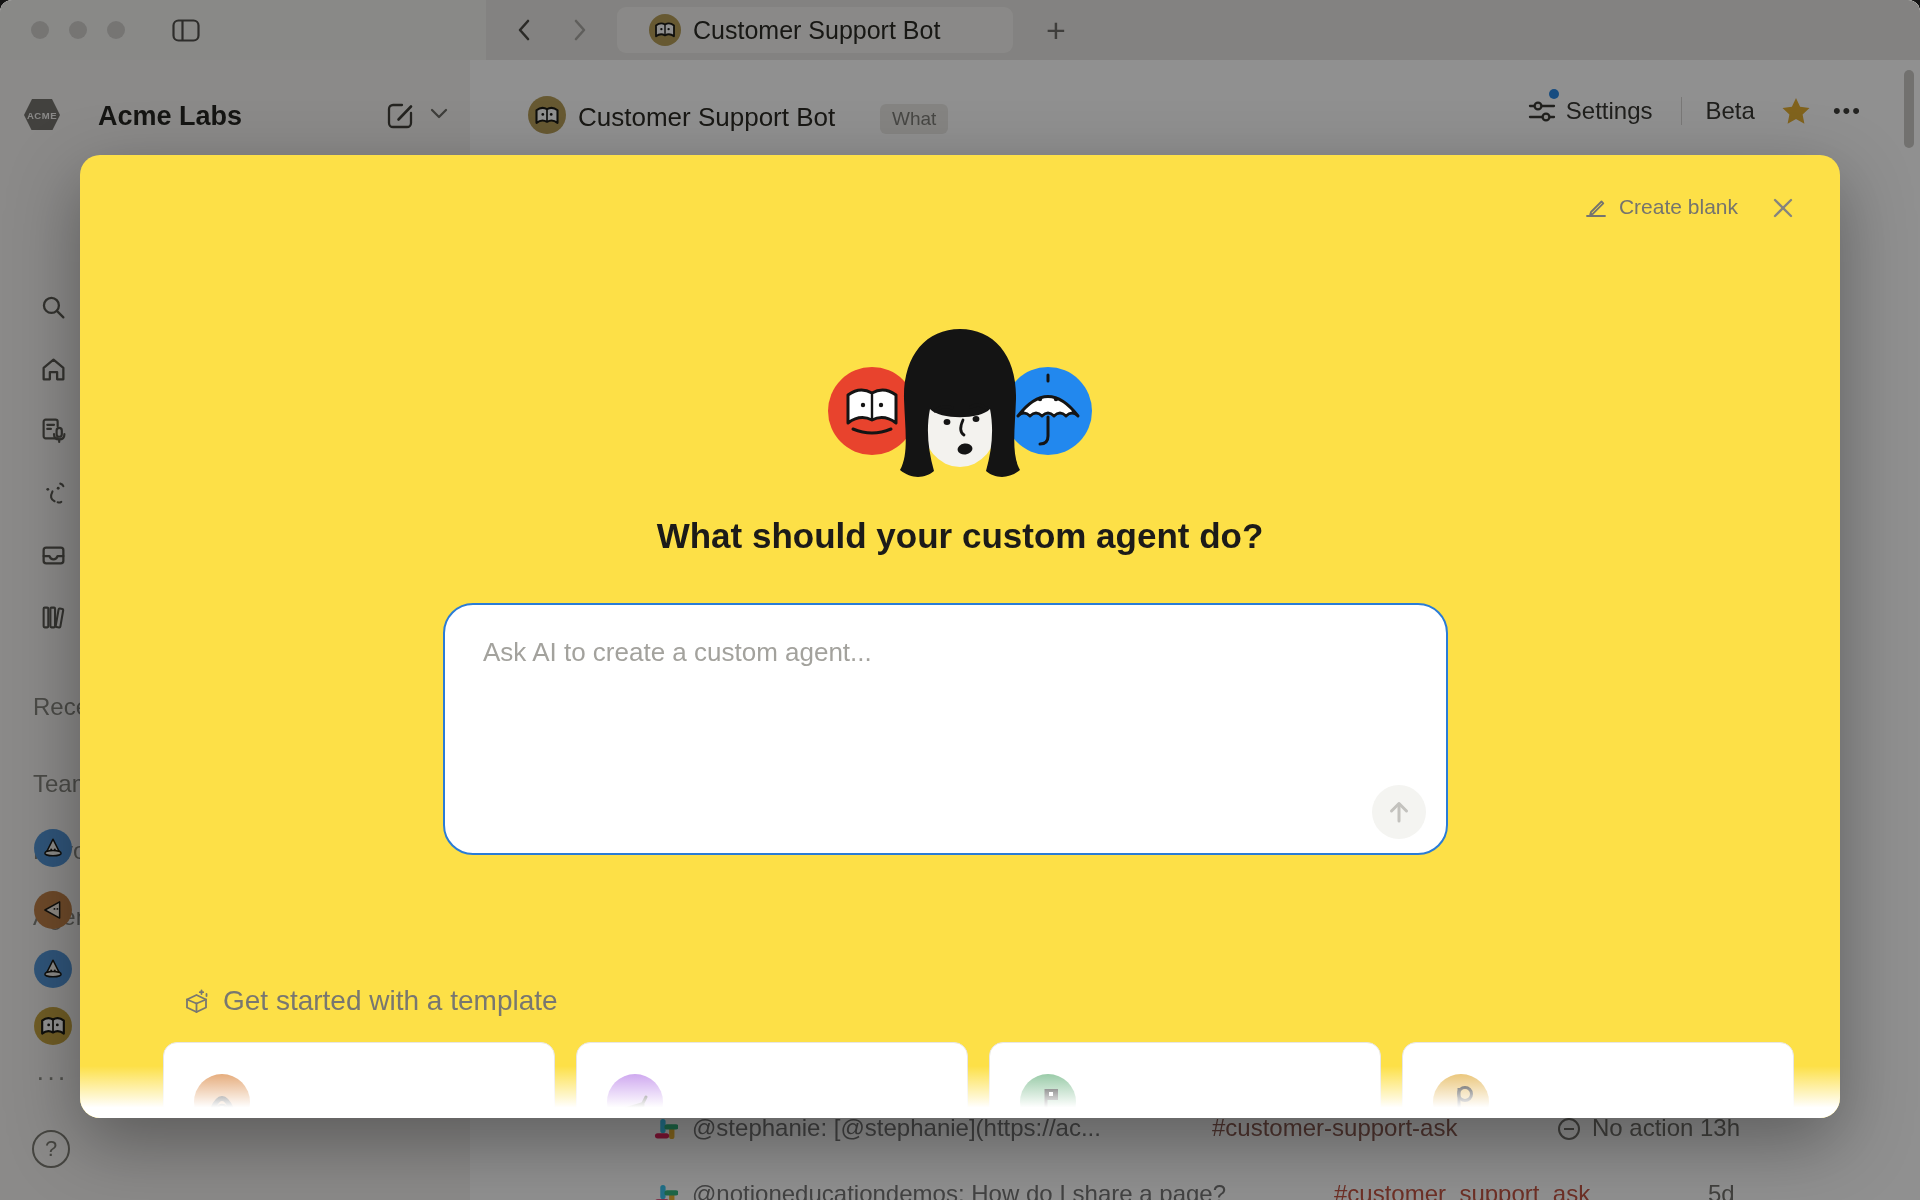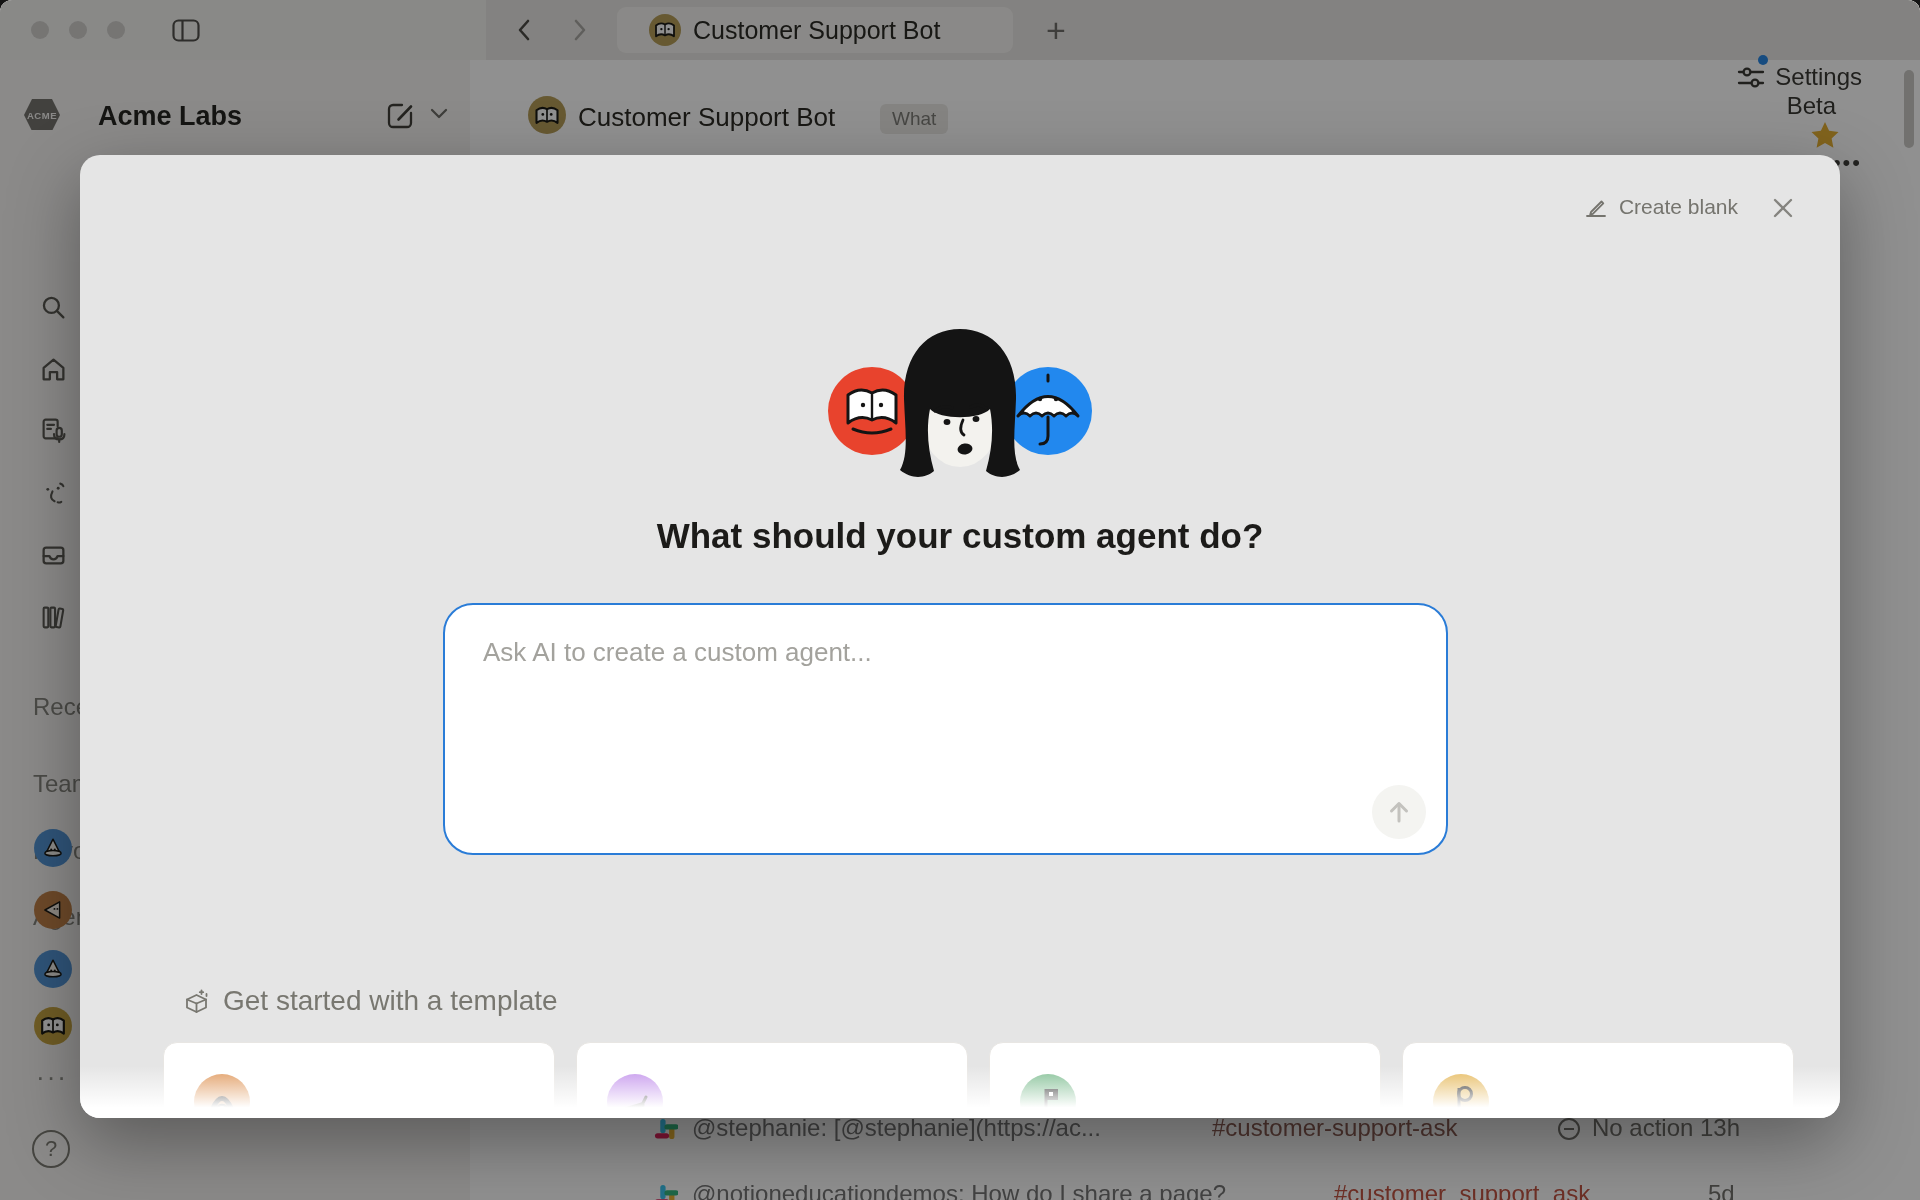--- a/index.html
+++ b/index.html
@@ -27,21 +27,21 @@
   .header-sidebar{position:absolute;left:0;top:0;width:470px;height:70px;background:#f6f5f2;}
   .acme-logo{position:absolute;left:23px;top:38px;}
   .ws-name{position:absolute;left:98px;top:41px;font-size:27px;font-weight:700;color:#201f1c;}
   .compose{position:absolute;left:384px;top:39px;}
   .compose-chev{position:absolute;left:430px;top:47px;}
   .crumb-icon{position:absolute;left:528px;top:36px;width:38px;height:38px;border-radius:50%;
               background:#b49b55;display:flex;align-items:center;justify-content:center;}
   .crumb-title{position:absolute;left:578px;top:42px;font-size:26px;color:#27261f;}
   .beta{position:absolute;left:880px;top:44px;background:#ebe9e6;border-radius:6px;
         padding:4px 12px;font-size:19px;color:#7b7a75;}
-  .hdr-right{position:absolute;right:58px;top:2px;height:70px;display:flex;align-items:flex-end;flex-direction:column;}
+  .hdr-right{position:absolute;right:58px;top:16px;height:70px;display:flex;align-items:center;}
   .settings-btn{display:flex;align-items:center;gap:9px;position:relative;}
   .blue-dot{position:absolute;left:22px;top:-7px;width:10px;height:10px;border-radius:50%;
             background:var(--blue-dot,#2383e2);}
   .hdr-label{font-size:24px;color:#34332f;}
   .vdiv{width:1px;height:28px;background:#d6d4d1;margin:0 24px 0 28px;}
   .share-btn{margin-right:26px;}
   .star-btn{margin-right:22px;display:flex;}
   .more-btn{font-size:22px;color:#3a3935;letter-spacing:2px;}
   
   .sidebar{position:absolute;left:0;top:130px;width:470px;height:1070px;background:#f6f5f2;}
@@ -68,21 +68,21 @@
   .fr1 .chan{left:560px;color:var(--channel1,#8a5a50);}
   .fr2 .chan{left:682px;color:var(--channel2,#c2503e);}
   .noact-icon{position:absolute;left:904px;top:8px;}
   .noact{position:absolute;left:940px;top:6px;color:#71706b;}
   .ftime{position:absolute;top:6px;color:#71706b;}
   .fr1 .ftime{left:1048px}.fr2 .ftime{left:1056px}
   .scrollthumb{position:absolute;right:6px;top:70px;width:10px;height:78px;border-radius:5px;
                background:#c8c7c4;}
   
   .overlay{position:absolute;inset:0;background:rgba(8,8,8,0.45);z-index:10;}
-  .modal{position:absolute;left:80px;top:155px;width:1760px;height:963px;background:#e5e5e5;
+  .modal{position:absolute;left:80px;top:155px;width:1760px;height:963px;background:#fde047;
          border-radius:20px;box-shadow:0 24px 70px rgba(0,0,0,.35);z-index:20;overflow:hidden;}
   .create-blank{position:absolute;top:40px;right:102px;display:flex;align-items:center;gap:11px;
                 font-size:21px;color:#75746e;}
   .modal-close{position:absolute;top:40px;right:44px;}
   .illu{position:absolute;top:168px;left:50%;transform:translateX(-50%);}
   .modal-h1{position:absolute;top:360px;left:0;width:100%;text-align:center;font-size:35px;
             line-height:42px;font-weight:700;color:#1c1b19;margin:0;}
   .inputbox{position:absolute;top:448px;left:363px;width:1005px;height:252px;box-sizing:border-box;
             border:2.5px solid var(--accent,#2a7cd7);border-radius:30px;background:#fff;}
   .inputbox textarea{position:absolute;inset:0;border:none;outline:none;resize:none;background:transparent;

